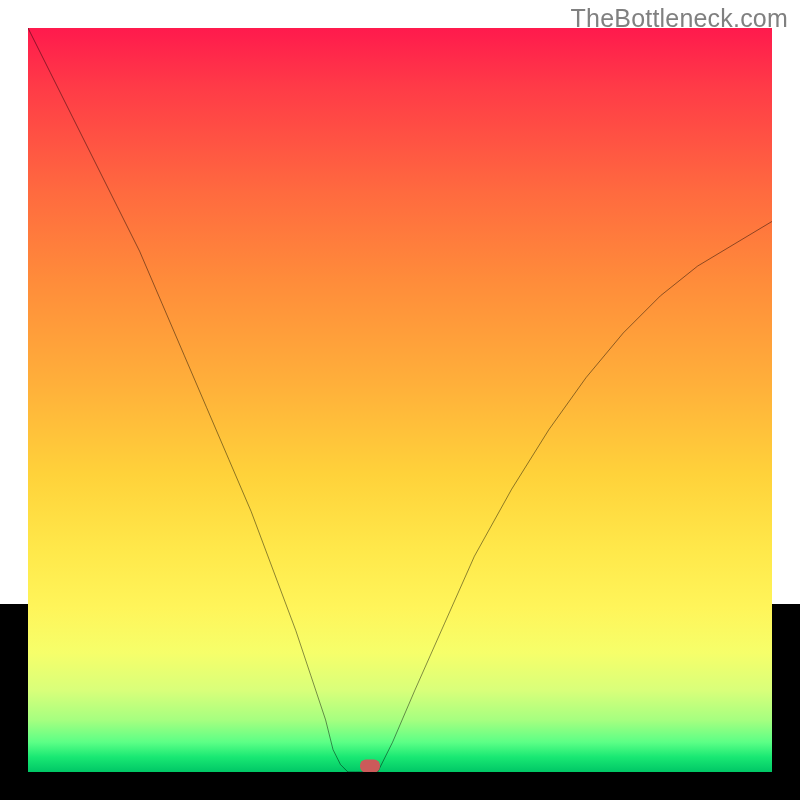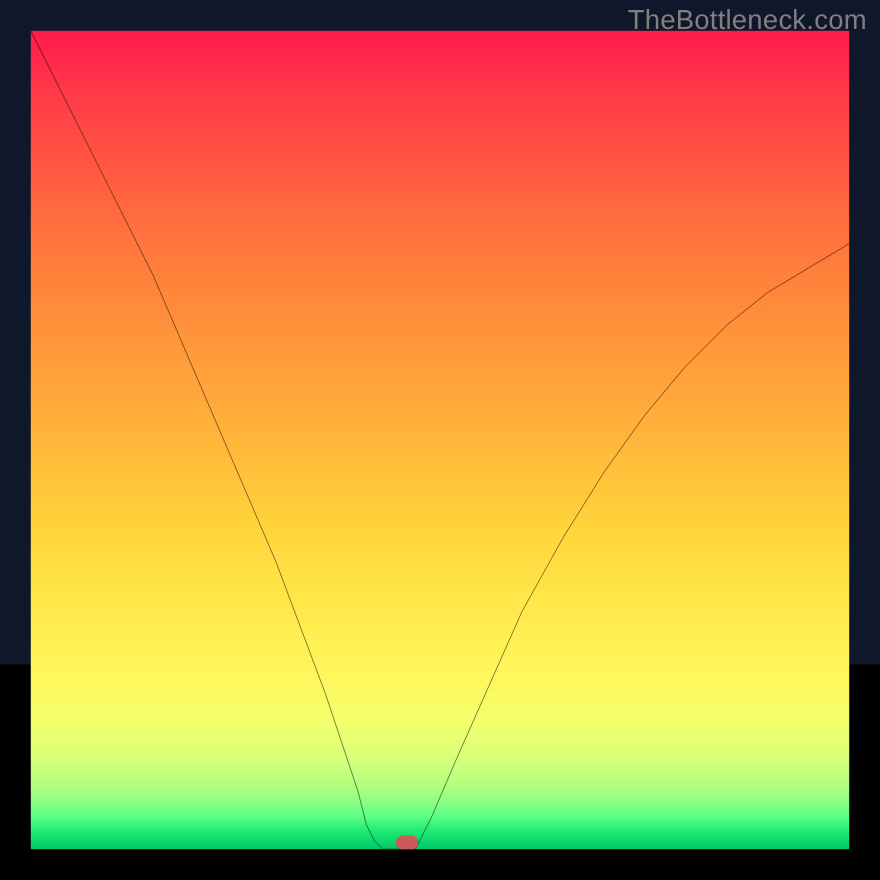--- a/index.html
+++ b/index.html
@@ -8,21 +8,21 @@
     width: 800px;
     height: 800px;
     overflow: hidden;
     background: #000;
     font-family: Arial, Helvetica, sans-serif;
   }
   .frame {
     position: relative;
     width: 800px;
     height: 604px;
-    background: #0f172a;
+    background: #ffffff;
   }
   .watermark {
     position: absolute;
     top: 4px;
     right: 12px;
     color: #808080;
     font-size: 25px;
     font-weight: 500;
     letter-spacing: 0.2px;
     z-index: 50;

